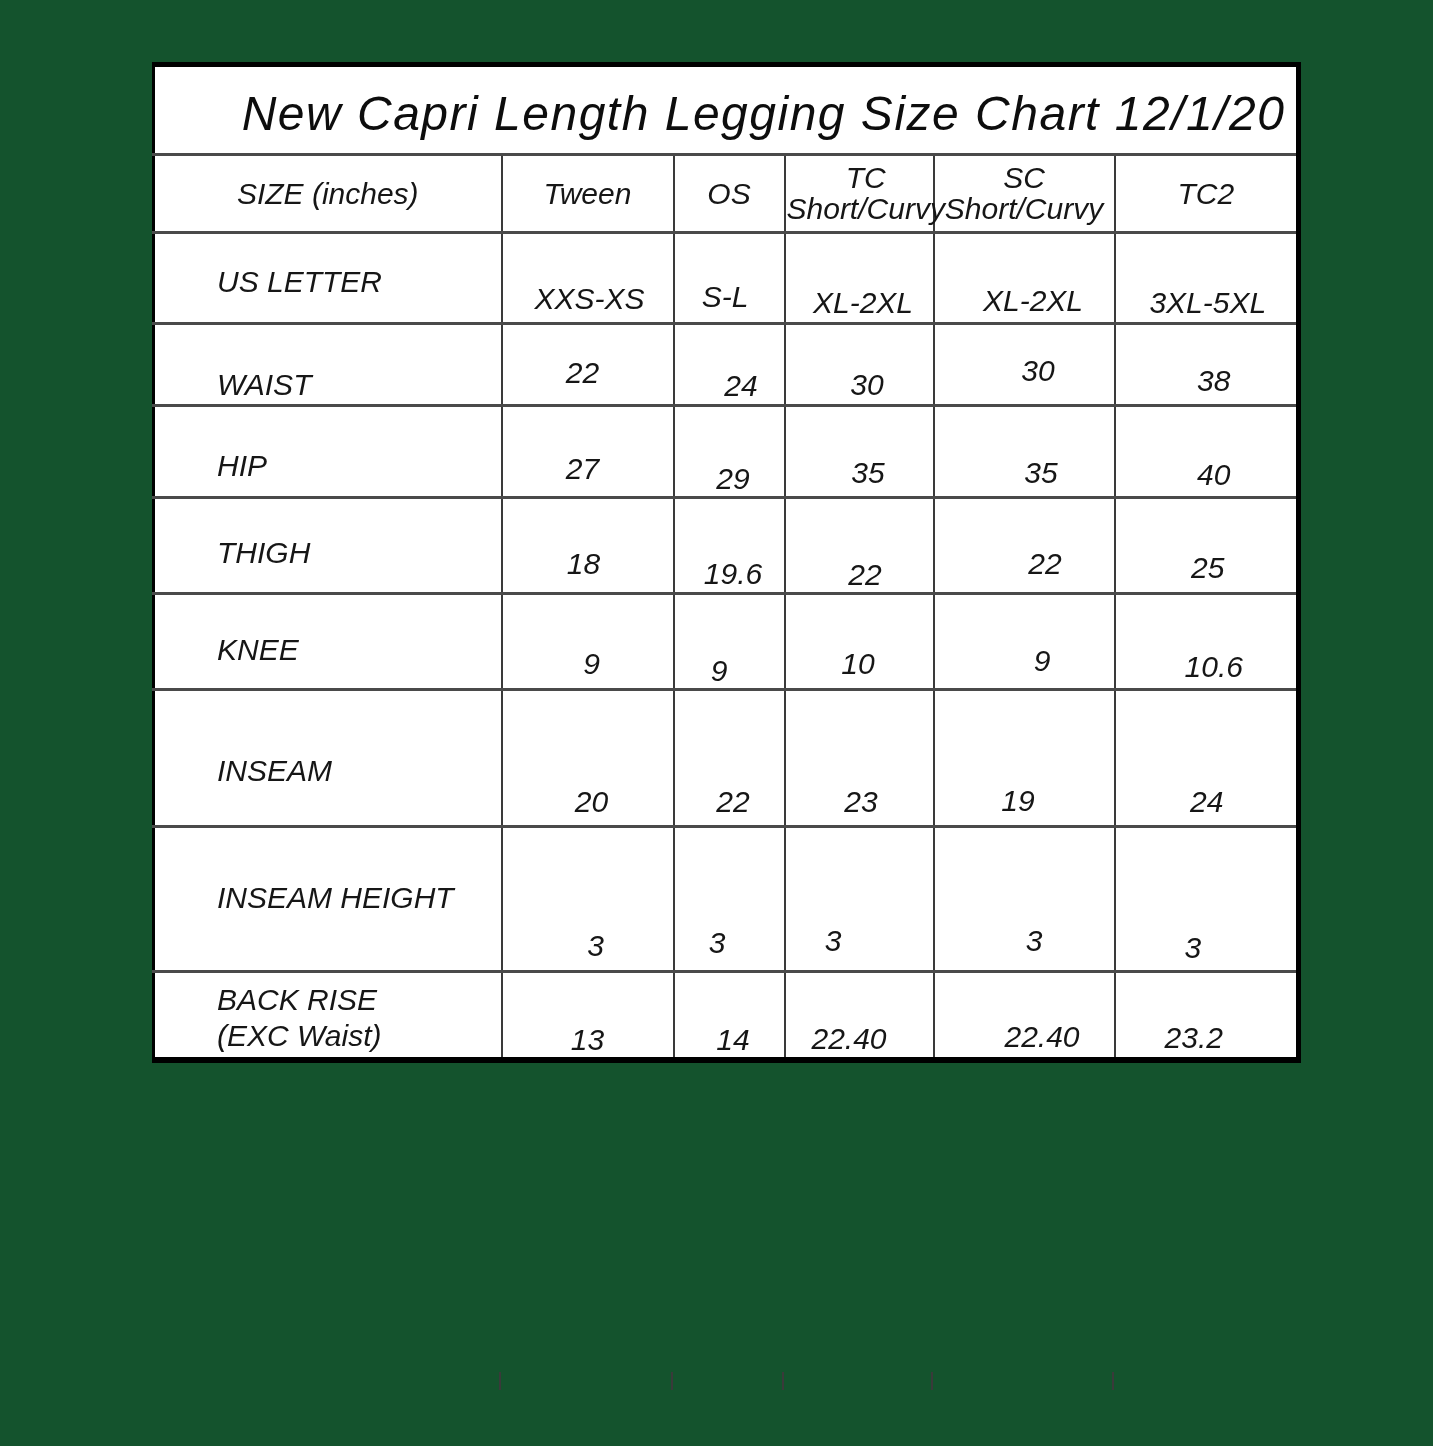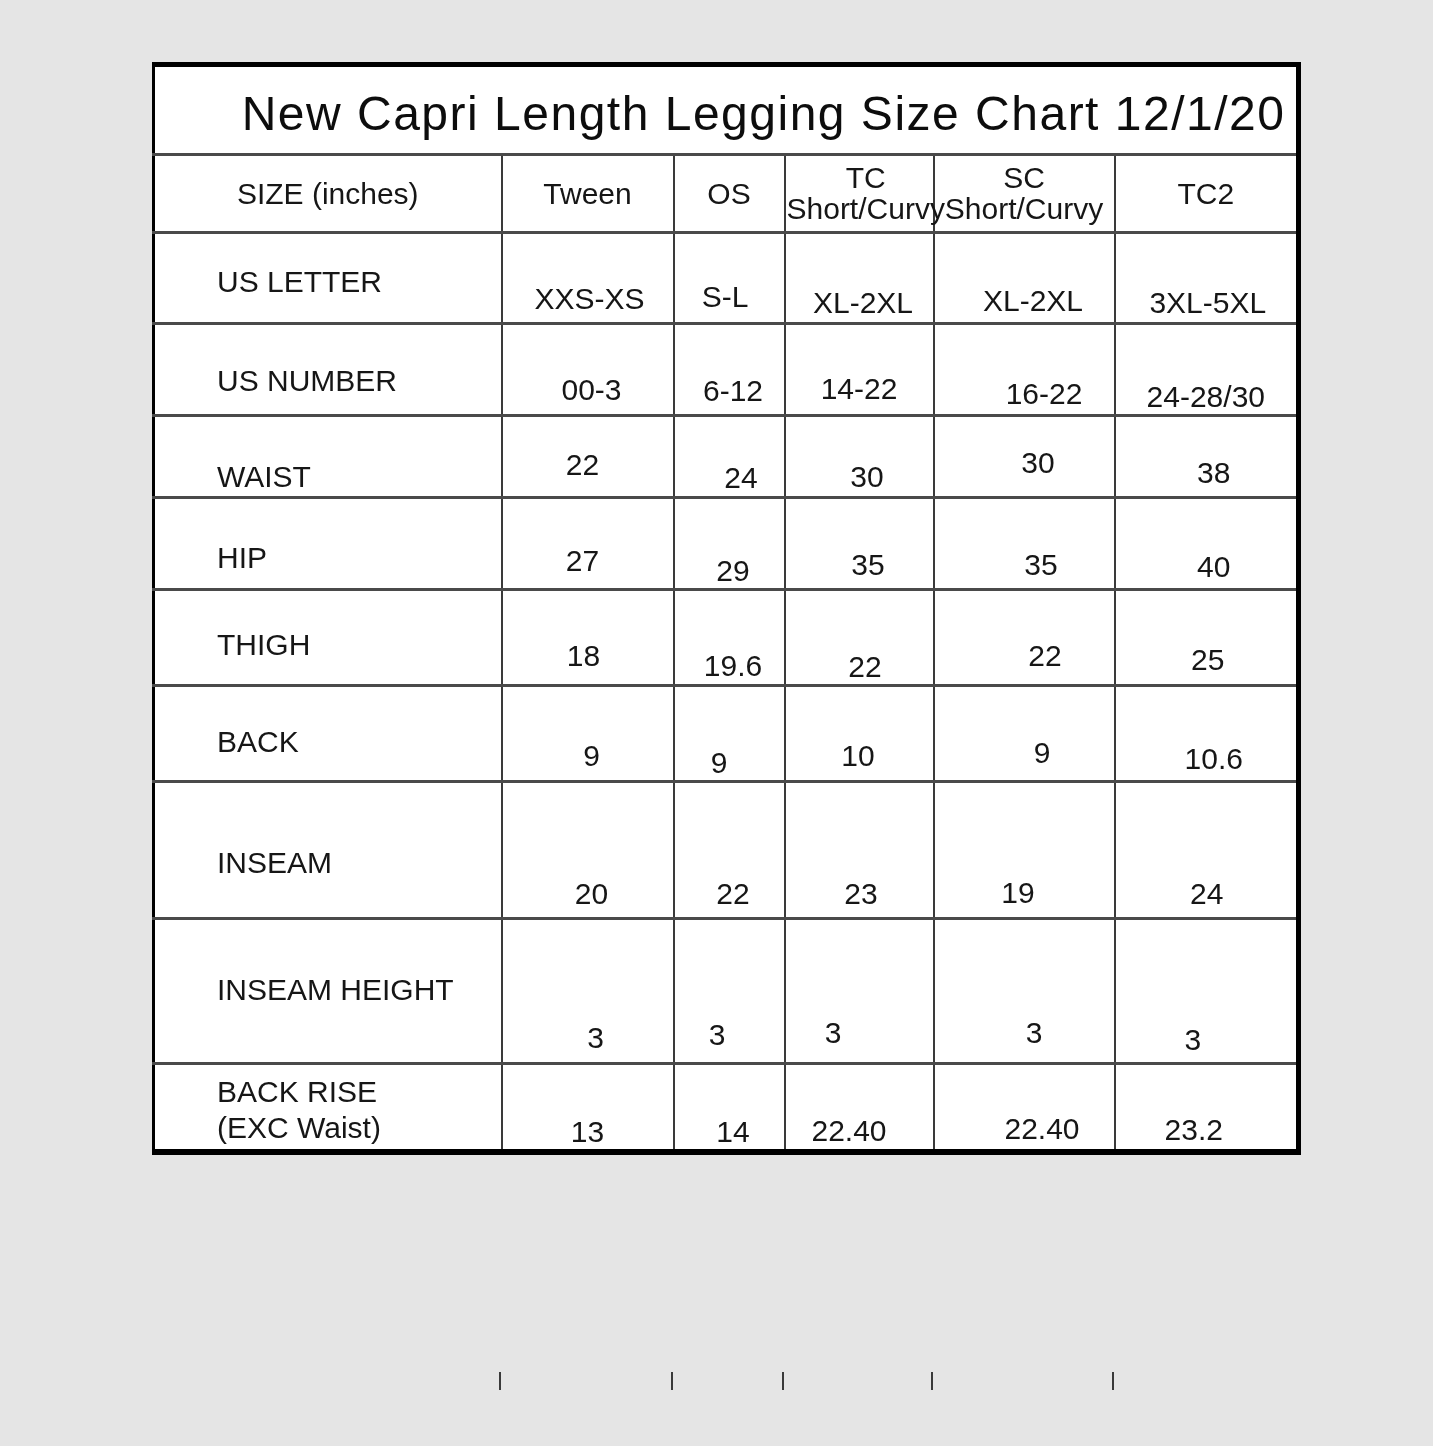--- a/index.html
+++ b/index.html
@@ -2,21 +2,21 @@
 <html><head>
 <meta charset="utf-8">
 <style>
   html,body{margin:0;padding:0;background:#ffffff;}
   body{
     width:1445px;height:1446px;
     font-family:"Liberation Sans", sans-serif;
     color:#161616;
     -webkit-font-smoothing:antialiased;
   }
-  .page{position:relative;width:1433px;height:1446px;background:#e5e5e5;overflow:hidden;}
+  .page{position:relative;width:1433px;height:1446px;background:#14532d;overflow:hidden;font-style:italic;}
 
   table.chart{
     position:absolute;left:152px;top:62px;
     width:1145px;
     border-collapse:collapse;table-layout:fixed;
     border-top:5px solid #000;
     border-left:3px solid #000;
     border-right:5px solid #000;
     border-bottom:6px solid #000;
     background:#fff;
@@ -102,28 +102,20 @@
 
     <tr style="height:91px">
       <td class="lab" style="--pt:30px"><span class="l">US LETTER</span></td>
       <td class="val" style="--db:6px;--dx:-6px"><span class="v">XXS-XS</span></td>
       <td class="val" style="--db:8px;--dx:-12px"><span class="v">S-L</span></td>
       <td class="val" style="--db:2px;--dx:-4px"><span class="v">XL-2XL</span></td>
       <td class="val" style="--db:4px;--dx:1px"><span class="v">XL-2XL</span></td>
       <td class="val" style="--db:2px;--dx:-6px"><span class="v">3XL-5XL</span></td>
     </tr>
 
-    <tr style="height:92px">
-      <td class="lab" style="--pt:38px"><span class="l">US NUMBER</span></td>
-      <td class="val" style="--db:7px;--dx:-4px"><span class="v">00-3</span></td>
-      <td class="val" style="--db:6px;--dx:-4px"><span class="v">6-12</span></td>
-      <td class="val" style="--db:8px;--dx:-8px"><span class="v">14-22</span></td>
-      <td class="val" style="--db:3px;--dx:12px"><span class="v">16-22</span></td>
-      <td class="val" style="--db:0px;--dx:-8px"><span class="v">24-28/30</span></td>
-    </tr>
 
     <tr style="height:82px">
       <td class="lab" style="--pt:42px"><span class="l">WAIST</span></td>
       <td class="val" style="--db:14px;--dx:-13px"><span class="v">22</span></td>
       <td class="val" style="--db:1px;--dx:4px"><span class="v">24</span></td>
       <td class="val" style="--db:2px;--dx:0px"><span class="v">30</span></td>
       <td class="val" style="--db:16px;--dx:6px"><span class="v">30</span></td>
       <td class="val" style="--db:6px;--dx:0px"><span class="v">38</span></td>
     </tr>
 
@@ -140,21 +132,21 @@
       <td class="lab" style="--pt:36px"><span class="l">THIGH</span></td>
       <td class="val" style="--db:11px;--dx:-12px"><span class="v">18</span></td>
       <td class="val" style="--db:1px;--dx:-4px"><span class="v">19.6</span></td>
       <td class="val" style="--db:0px;--dx:-2px"><span class="v">22</span></td>
       <td class="val" style="--db:11px;--dx:13px"><span class="v">22</span></td>
       <td class="val" style="--db:7px;--dx:-6px"><span class="v">25</span></td>
     </tr>
 
 
     <tr style="height:96px">
-      <td class="lab" style="--pt:37px"><span class="l">BACK</span></td>
+      <td class="lab" style="--pt:37px"><span class="l">KNEE</span></td>
       <td class="val" style="--db:7px;--dx:-4px"><span class="v">9</span></td>
       <td class="val" style="--db:0px;--dx:-18px"><span class="v">9</span></td>
       <td class="val" style="--db:7px;--dx:-9px"><span class="v">10</span></td>
       <td class="val" style="--db:10px;--dx:10px"><span class="v">9</span></td>
       <td class="val" style="--db:4px;--dx:0px"><span class="v">10.6</span></td>
     </tr>
 
     <tr style="height:137px">
       <td class="lab" style="--pt:62px"><span class="l">INSEAM</span></td>
       <td class="val" style="--db:6px;--dx:-4px"><span class="v">20</span></td>

